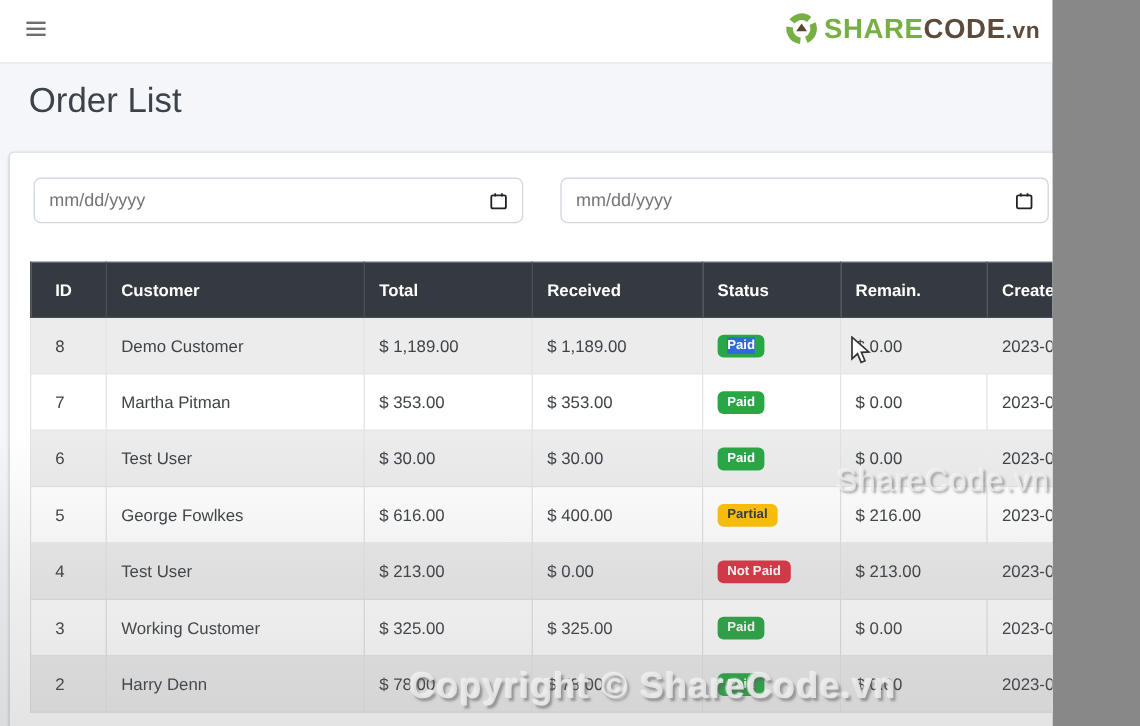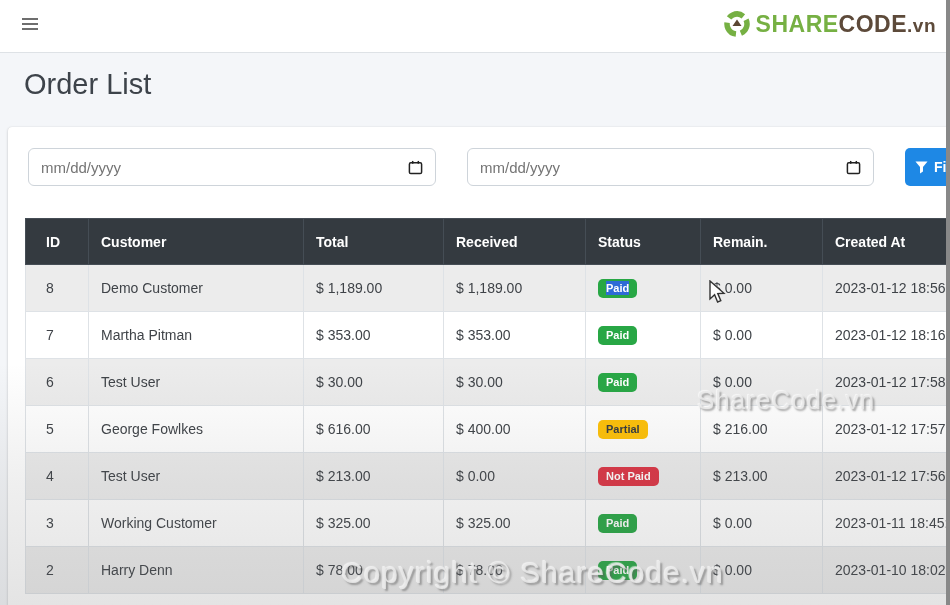--- a/index.html
+++ b/index.html
@@ -1,18 +1,18 @@
 <!DOCTYPE html>
 <html><head>
 <meta charset="utf-8">
 <style>
   * { box-sizing: border-box; margin: 0; padding: 0; }
   body { margin: 0; background: #888; }
   .screen {
-    position: relative; width: 946px; height: 605px; overflow: hidden;
+    position: relative; width: 877px; height: 605px; overflow: hidden;
     background: #f4f6f9; font-family: "Liberation Sans", sans-serif;
   }
   
   .navbar {
     position: absolute; top: 0; left: 0; right: 0; height: 53px;
     background: #ffffff; border-bottom: 1px solid #dee2e6;
   }
   .hamburger { position: absolute; left: 22px; top: 18px; width: 16px; cursor: pointer; }
   .hamburger span { display: block; width: 16px; height: 2px; background: #6e6e6e; margin-bottom: 3px; }
   .brand { position: absolute; right: 10px; top: 10px; display: flex; align-items: center; gap: 5px; }
@@ -59,21 +59,21 @@
     color: #3f4348; background: #ffffff; overflow: hidden; white-space: nowrap;
   }
   .orders-table tbody tr.striped td { background: #ececec; }
   .orders-table th.col-id, .orders-table td.col-id { padding-left: 20px; }
   .badge {
     display: inline-block; padding: 4px 8px; border-radius: 5px;
     font-size: 11px; font-weight: bold; line-height: 1;
   }
   .badge .sel { background: #2e6bd6; color: #fff; padding: 1px 0; }
   
-  .wm { position: absolute; z-index: 50; pointer-events: none; font-weight: normal;
+  .wm { position: absolute; z-index: 50; pointer-events: none; font-weight: bold;
     color: rgba(233,233,233,0.88);
     text-shadow: 2px 2px 2px rgba(95,95,95,0.55), -1px -1px 1px rgba(255,255,255,0.65); }
   .wm-center { left: 697px; top: 385px; font-size: 26px; font-weight: normal; letter-spacing: 1px; }
   .wm-bottom { left: 341px; top: 556px; font-size: 30px; letter-spacing: 1px; }
   .vignette { position: absolute; inset: 0; z-index: 40; pointer-events: none;
     background: linear-gradient(180deg, rgba(0,0,0,0) 0%, rgba(0,0,0,0) 60%,
                 rgba(100,100,100,0.10) 80%, rgba(105,105,105,0.18) 100%); }
   .cursor { position: absolute; left: 706px; top: 280px; z-index: 60; pointer-events: none; }
 </style>
 </head>

